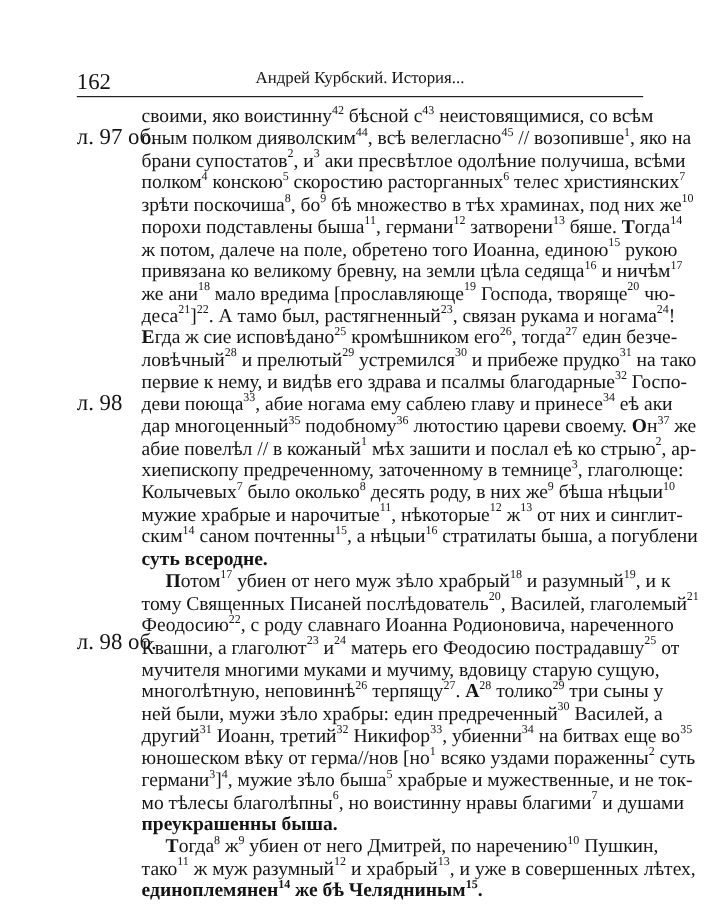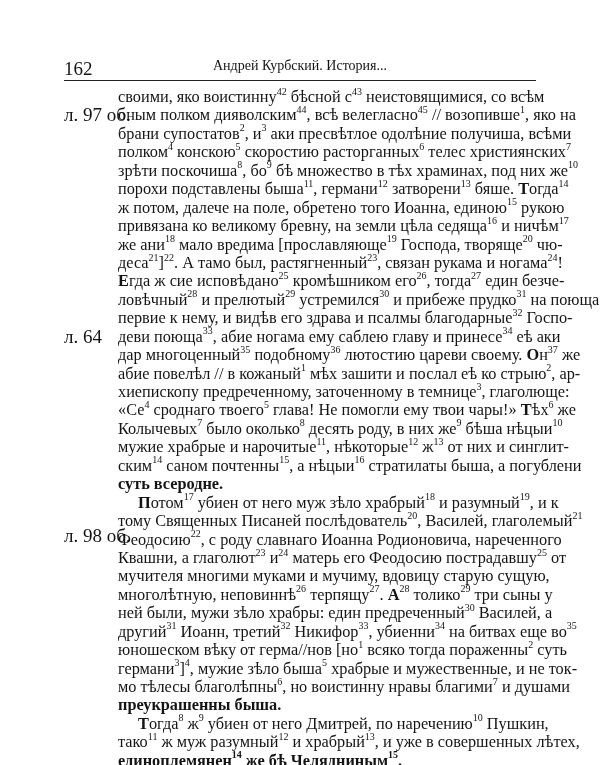--- a/index.html
+++ b/index.html
@@ -22,54 +22,53 @@
 <body>
 
 <div class="running-head">
   <span class="page-num">162</span>
   <span class="running-title">Андрей Курбский. История...</span>
 </div>
 <div class="head-rule"></div>
 
 <div id="margin">
     <div class="margin-note" style="top: 106.45px; line-height: 18.45px;">л. 97 об.</div>
-    <div class="margin-note" style="top: 327.85px; line-height: 18.45px;">л. 64</div>
+    <div class="margin-note" style="top: 327.85px; line-height: 18.45px;">л. 98</div>
     <div class="margin-note" style="top: 527px; line-height: 18.45px;">л. 98 об.</div>
   </div>
 <div class="body-text" id="body-text">
     <div class="line"><span>своими, яко воистинну</span><span class="sup">42</span><span> бѣсной с</span><span class="sup">43</span><span> неистовящимися, со всѣм</span></div>
     <div class="line"><span>оным полком дияволским</span><span class="sup">44</span><span>, всѣ велегласно</span><span class="sup">45</span><span> // возопивше</span><span class="sup">1</span><span>, яко на</span></div>
     <div class="line"><span>брани супостатов</span><span class="sup">2</span><span>, и</span><span class="sup">3</span><span> аки пресвѣтлое одолѣние получиша, всѣми</span></div>
     <div class="line"><span>полком</span><span class="sup">4</span><span> конскою</span><span class="sup">5</span><span> скоростию расторганных</span><span class="sup">6</span><span> телес християнских</span><span class="sup">7</span></div>
     <div class="line"><span>зрѣти поскочиша</span><span class="sup">8</span><span>, бо</span><span class="sup">9</span><span> бѣ множество в тѣх храминах, под них же</span><span class="sup">10</span></div>
     <div class="line"><span>порохи подставлены быша</span><span class="sup">11</span><span>, германи</span><span class="sup">12</span><span> затворени</span><span class="sup">13</span><span> бяше. </span><span class="b">Т</span><span>огда</span><span class="sup">14</span></div>
     <div class="line"><span>ж потом, далече на поле, обретено того Иоанна, единою</span><span class="sup">15</span><span> рукою</span></div>
     <div class="line"><span>привязана ко великому бревну, на земли цѣла седяща</span><span class="sup">16</span><span> и ничѣм</span><span class="sup">17</span></div>
     <div class="line"><span>же ани</span><span class="sup">18</span><span> мало вредима [прославляюще</span><span class="sup">19</span><span> Господа, творяще</span><span class="sup">20</span><span> чю-</span></div>
     <div class="line"><span>деса</span><span class="sup">21</span><span>]</span><span class="sup">22</span><span>. А тамо был, растягненный</span><span class="sup">23</span><span>, связан рукама и ногама</span><span class="sup">24</span><span>!</span></div>
     <div class="line"><span class="b">Е</span><span>гда ж сие исповѣдано</span><span class="sup">25</span><span> кромѣшником его</span><span class="sup">26</span><span>, тогда</span><span class="sup">27</span><span> един безче-</span></div>
-    <div class="line"><span>ловѣчный</span><span class="sup">28</span><span> и прелютый</span><span class="sup">29</span><span> устремился</span><span class="sup">30</span><span> и прибеже прудко</span><span class="sup">31</span><span> на поюща</span></div>
+    <div class="line"><span>ловѣчный</span><span class="sup">28</span><span> и прелютый</span><span class="sup">29</span><span> устремился</span><span class="sup">30</span><span> и прибеже прудко</span><span class="sup">31</span><span> на тако</span></div>
     <div class="line"><span>первие к нему, и видѣв его здрава и псалмы благодарные</span><span class="sup">32</span><span> Госпо-</span></div>
     <div class="line"><span>деви поюща</span><span class="sup">33</span><span>, абие ногама ему саблею главу и принесе</span><span class="sup">34</span><span> еѣ аки</span></div>
     <div class="line"><span>дар многоценный</span><span class="sup">35</span><span> подобному</span><span class="sup">36</span><span> лютостию цареви своему. </span><span class="b">О</span><span>н</span><span class="sup">37</span><span> же</span></div>
     <div class="line"><span>абие повелѣл // в кожаный</span><span class="sup">1</span><span> мѣх зашити и послал еѣ ко стрыю</span><span class="sup">2</span><span>, ар-</span></div>
     <div class="line"><span>хиепископу предреченному, заточенному в темнице</span><span class="sup">3</span><span>, глаголюще:</span></div>
-    <div class="line"><span>«Се</span><span class="sup">4</span><span> сроднаго твоего</span><span class="sup">5</span><span> глава! Не помогли ему твои чары!» </span><span class="b">Т</span><span>ѣх</span><span class="sup">6</span><span> же</span></div>
     <div class="line"><span>Колычевых</span><span class="sup">7</span><span> было околько</span><span class="sup">8</span><span> десять роду, в них же</span><span class="sup">9</span><span> бѣша нѣцыи</span><span class="sup">10</span></div>
     <div class="line"><span>мужие храбрые и нарочитые</span><span class="sup">11</span><span>, нѣкоторые</span><span class="sup">12</span><span> ж</span><span class="sup">13</span><span> от них и синглит-</span></div>
     <div class="line"><span>ским</span><span class="sup">14</span><span> саном почтенны</span><span class="sup">15</span><span>, а нѣцыи</span><span class="sup">16</span><span> стратилаты быша, а погублени</span></div>
     <div class="line last"><span>суть всеродне.</span></div>
     <div class="line indent"><span class="b">П</span><span>отом</span><span class="sup">17</span><span> убиен от него муж зѣло храбрый</span><span class="sup">18</span><span> и разумный</span><span class="sup">19</span><span>, и к</span></div>
     <div class="line"><span>тому Священных Писаней послѣдователь</span><span class="sup">20</span><span>, Василей, глаголемый</span><span class="sup">21</span></div>
     <div class="line"><span>Феодосию</span><span class="sup">22</span><span>, с роду славнаго Иоанна Родионовича, нареченного</span></div>
     <div class="line"><span>Квашни, а глаголют</span><span class="sup">23</span><span> и</span><span class="sup">24</span><span> матерь его Феодосию пострадавшу</span><span class="sup">25</span><span> от</span></div>
     <div class="line"><span>мучителя многими муками и мучиму, вдовицу старую сущую,</span></div>
     <div class="line"><span>многолѣтную, неповиннѣ</span><span class="sup">26</span><span> терпящу</span><span class="sup">27</span><span>. </span><span class="b">А</span><span class="sup">28</span><span> толико</span><span class="sup">29</span><span> три сыны у</span></div>
     <div class="line"><span>ней были, мужи зѣло храбры: един предреченный</span><span class="sup">30</span><span> Василей, а</span></div>
     <div class="line"><span>другий</span><span class="sup">31</span><span> Иоанн, третий</span><span class="sup">32</span><span> Никифор</span><span class="sup">33</span><span>, убиенни</span><span class="sup">34</span><span> на битвах еще во</span><span class="sup">35</span></div>
-    <div class="line"><span>юношеском вѣку от герма//нов [но</span><span class="sup">1</span><span> всяко тогда пораженны</span><span class="sup">2</span><span> суть</span></div>
+    <div class="line"><span>юношеском вѣку от герма//нов [но</span><span class="sup">1</span><span> всяко уздами пораженны</span><span class="sup">2</span><span> суть</span></div>
     <div class="line"><span>германи</span><span class="sup">3</span><span>]</span><span class="sup">4</span><span>, мужие зѣло быша</span><span class="sup">5</span><span> храбрые и мужественные, и не ток-</span></div>
     <div class="line"><span>мо тѣлесы благолѣпны</span><span class="sup">6</span><span>, но воистинну нравы благими</span><span class="sup">7</span><span> и душами</span></div>
     <div class="line last"><span>преукрашенны быша.</span></div>
     <div class="line indent"><span class="b">Т</span><span>огда</span><span class="sup">8</span><span> ж</span><span class="sup">9</span><span> убиен от него Дмитрей, по наречению</span><span class="sup">10</span><span> Пушкин,</span></div>
     <div class="line"><span>тако</span><span class="sup">11</span><span> ж муж разумный</span><span class="sup">12</span><span> и храбрый</span><span class="sup">13</span><span>, и уже в совершенных лѣтех,</span></div>
     <div class="line last"><span>единоплемянен</span><span class="sup">14</span><span> же бѣ Челядниным</span><span class="sup">15</span><span>.</span></div>
   </div>
 
 </body></html>

